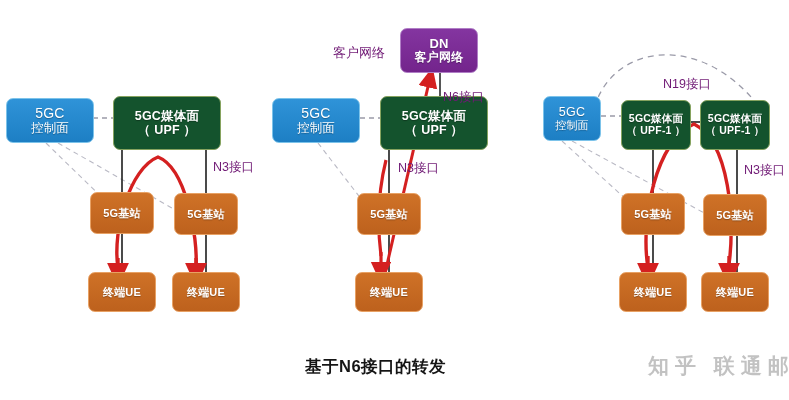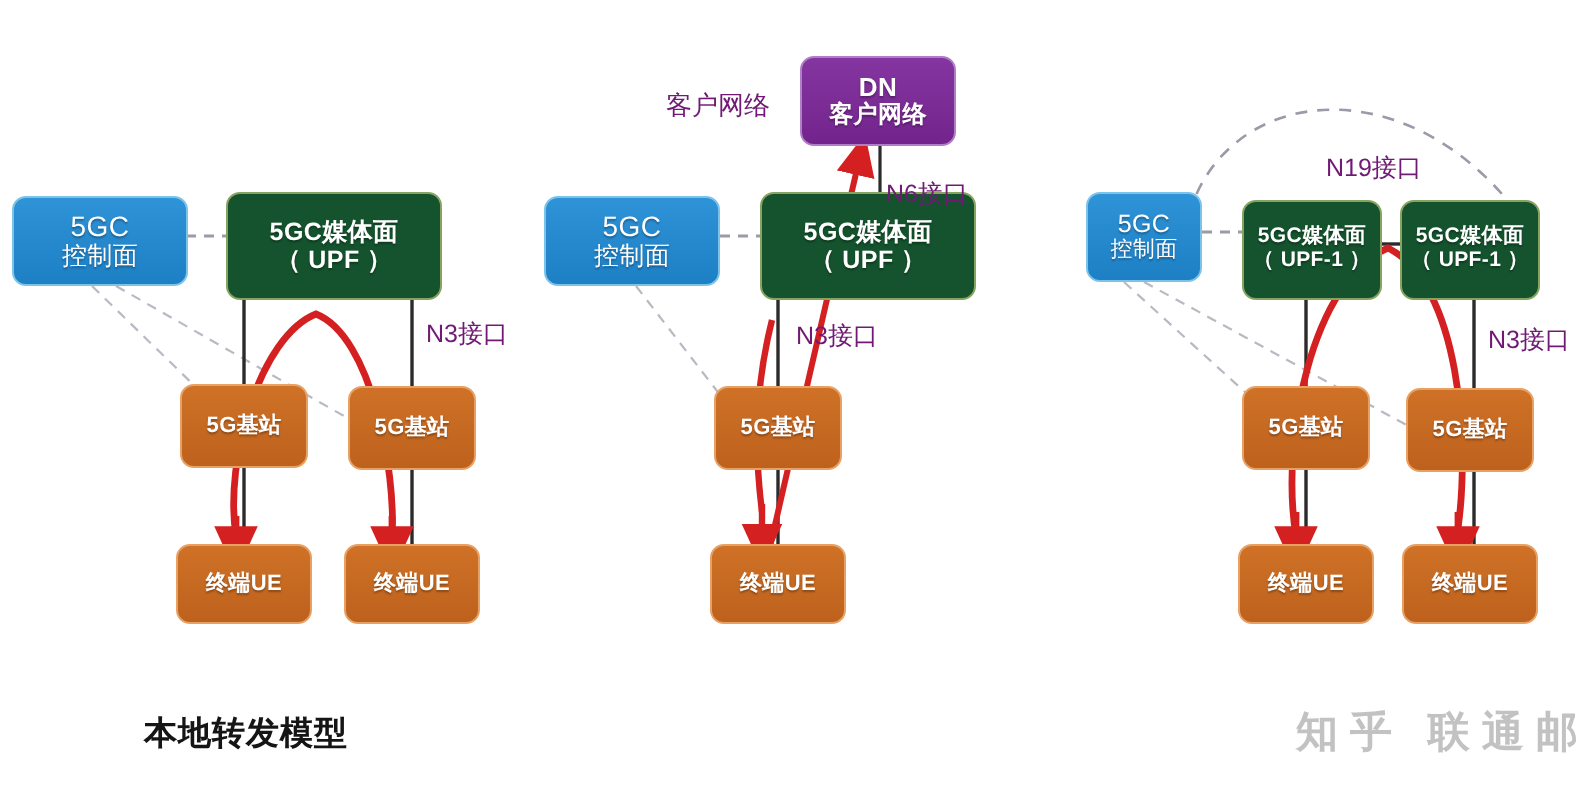--- a/index.html
+++ b/index.html
@@ -164,21 +164,20 @@
 
   <div class="node n-org" style="left:88px;top:272px;width:68px;height:40px;">
     <span class="l1">终端UE</span>
   </div>
   <div class="node n-org" style="left:172px;top:272px;width:68px;height:40px;">
     <span class="l1">终端UE</span>
   </div>
 
   <div class="iflabel" style="left:213px;top:159px;">N3接口</div>
 
-  <div class="caption" style="left:72px;top:356px;">本地转发模型</div>
 
   <div class="node n-dn" style="left:400px;top:28px;width:78px;height:45px;">
     <span class="l1">DN</span>
     <span class="l2">客户网络</span>
   </div>
 
   <div class="iflabel" style="left:333px;top:44px;font-size:13px;">客户网络</div>
 
   <div class="iflabel" style="left:443px;top:77px;margin-top:12px;">N6接口</div>
 
@@ -195,20 +194,21 @@
   <div class="node n-org" style="left:357px;top:193px;width:64px;height:42px;">
     <span class="l1">5G基站</span>
   </div>
 
   <div class="node n-org" style="left:355px;top:272px;width:68px;height:40px;">
     <span class="l1">终端UE</span>
   </div>
 
   <div class="iflabel" style="left:398px;top:160px;">N3接口</div>
 
+  <div class="caption" style="left:305px;top:356px;">基于N6接口的转发</div>
 
   <div class="node n-5gc" style="left:543px;top:96px;width:58px;height:45px;">
     <span class="l1" style="font-size:12.5px;">5GC</span>
     <span class="l2" style="font-size:11px;">控制面</span>
   </div>
 
   <div class="node n-upf small" style="left:621px;top:100px;width:70px;height:50px;">
     <span class="l1">5GC媒体面</span>
     <span class="l2">（ UPF-1 ）</span>
   </div>

